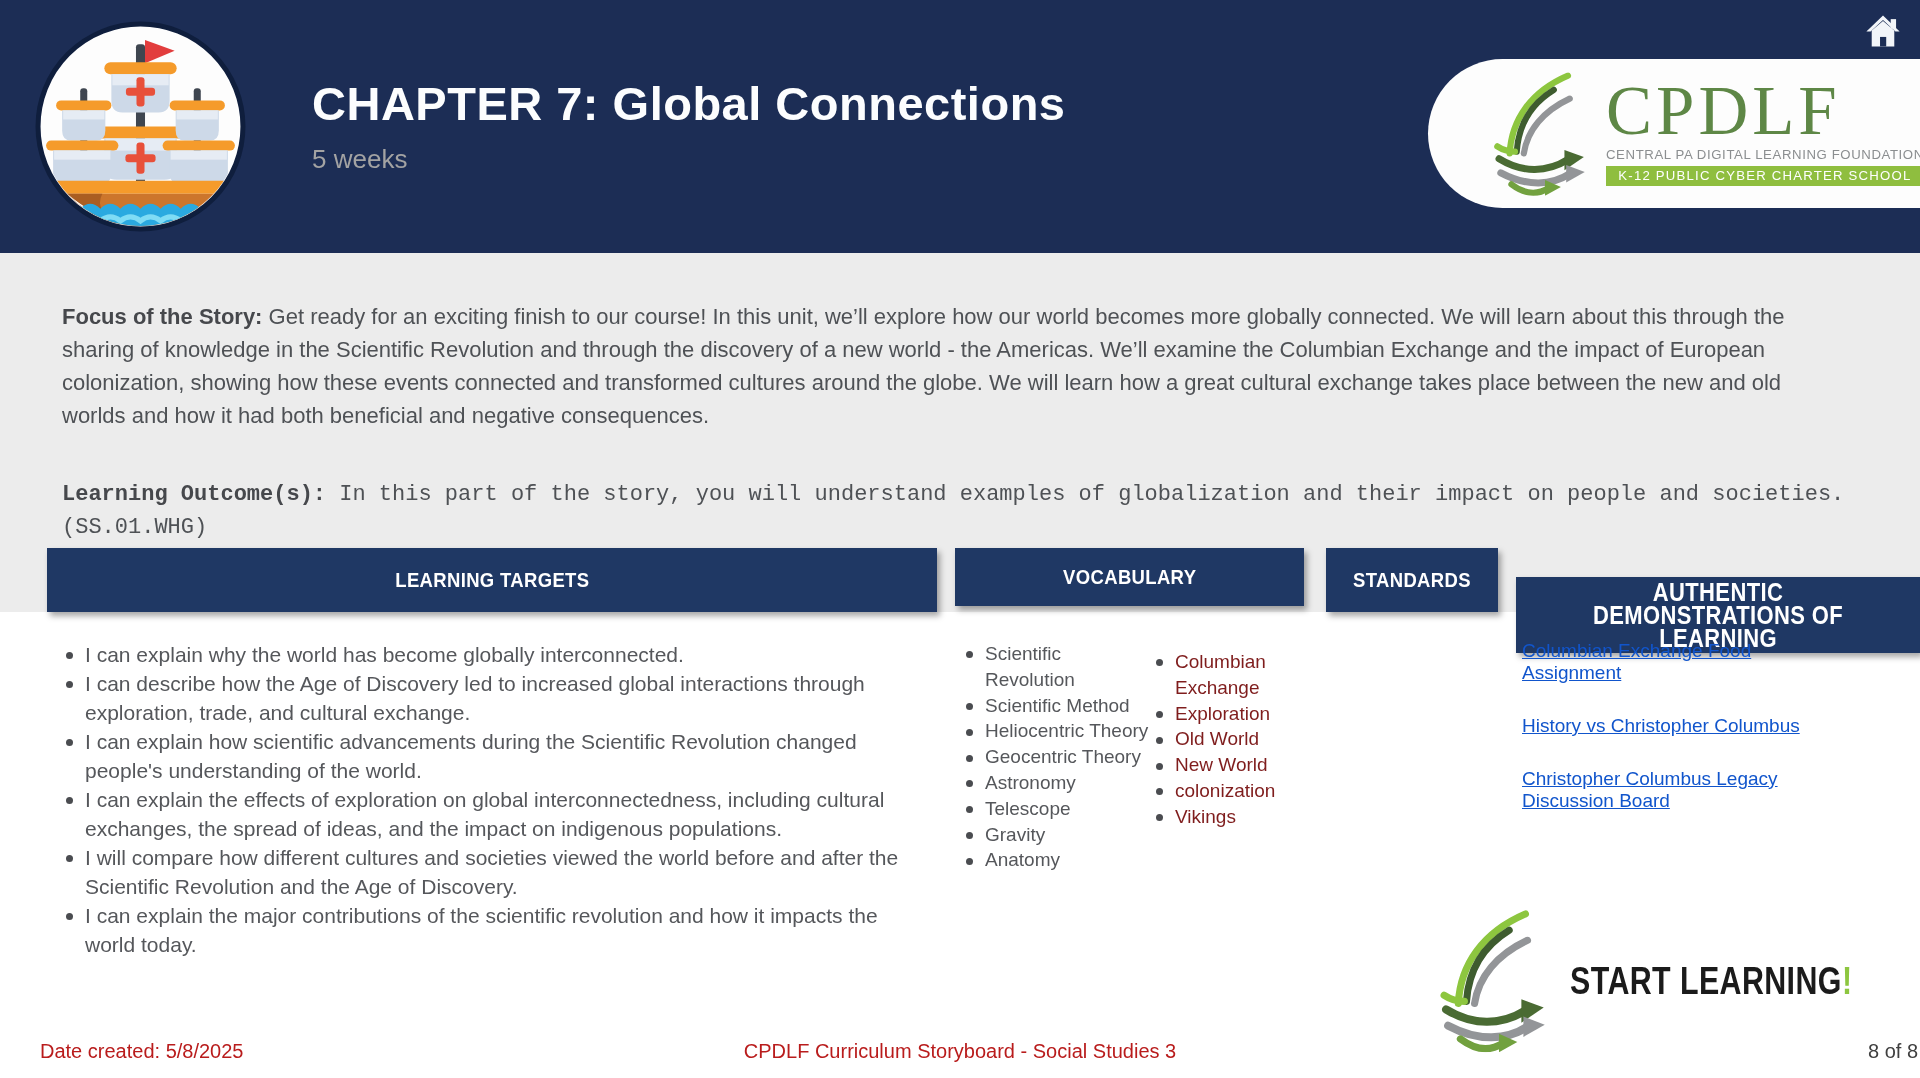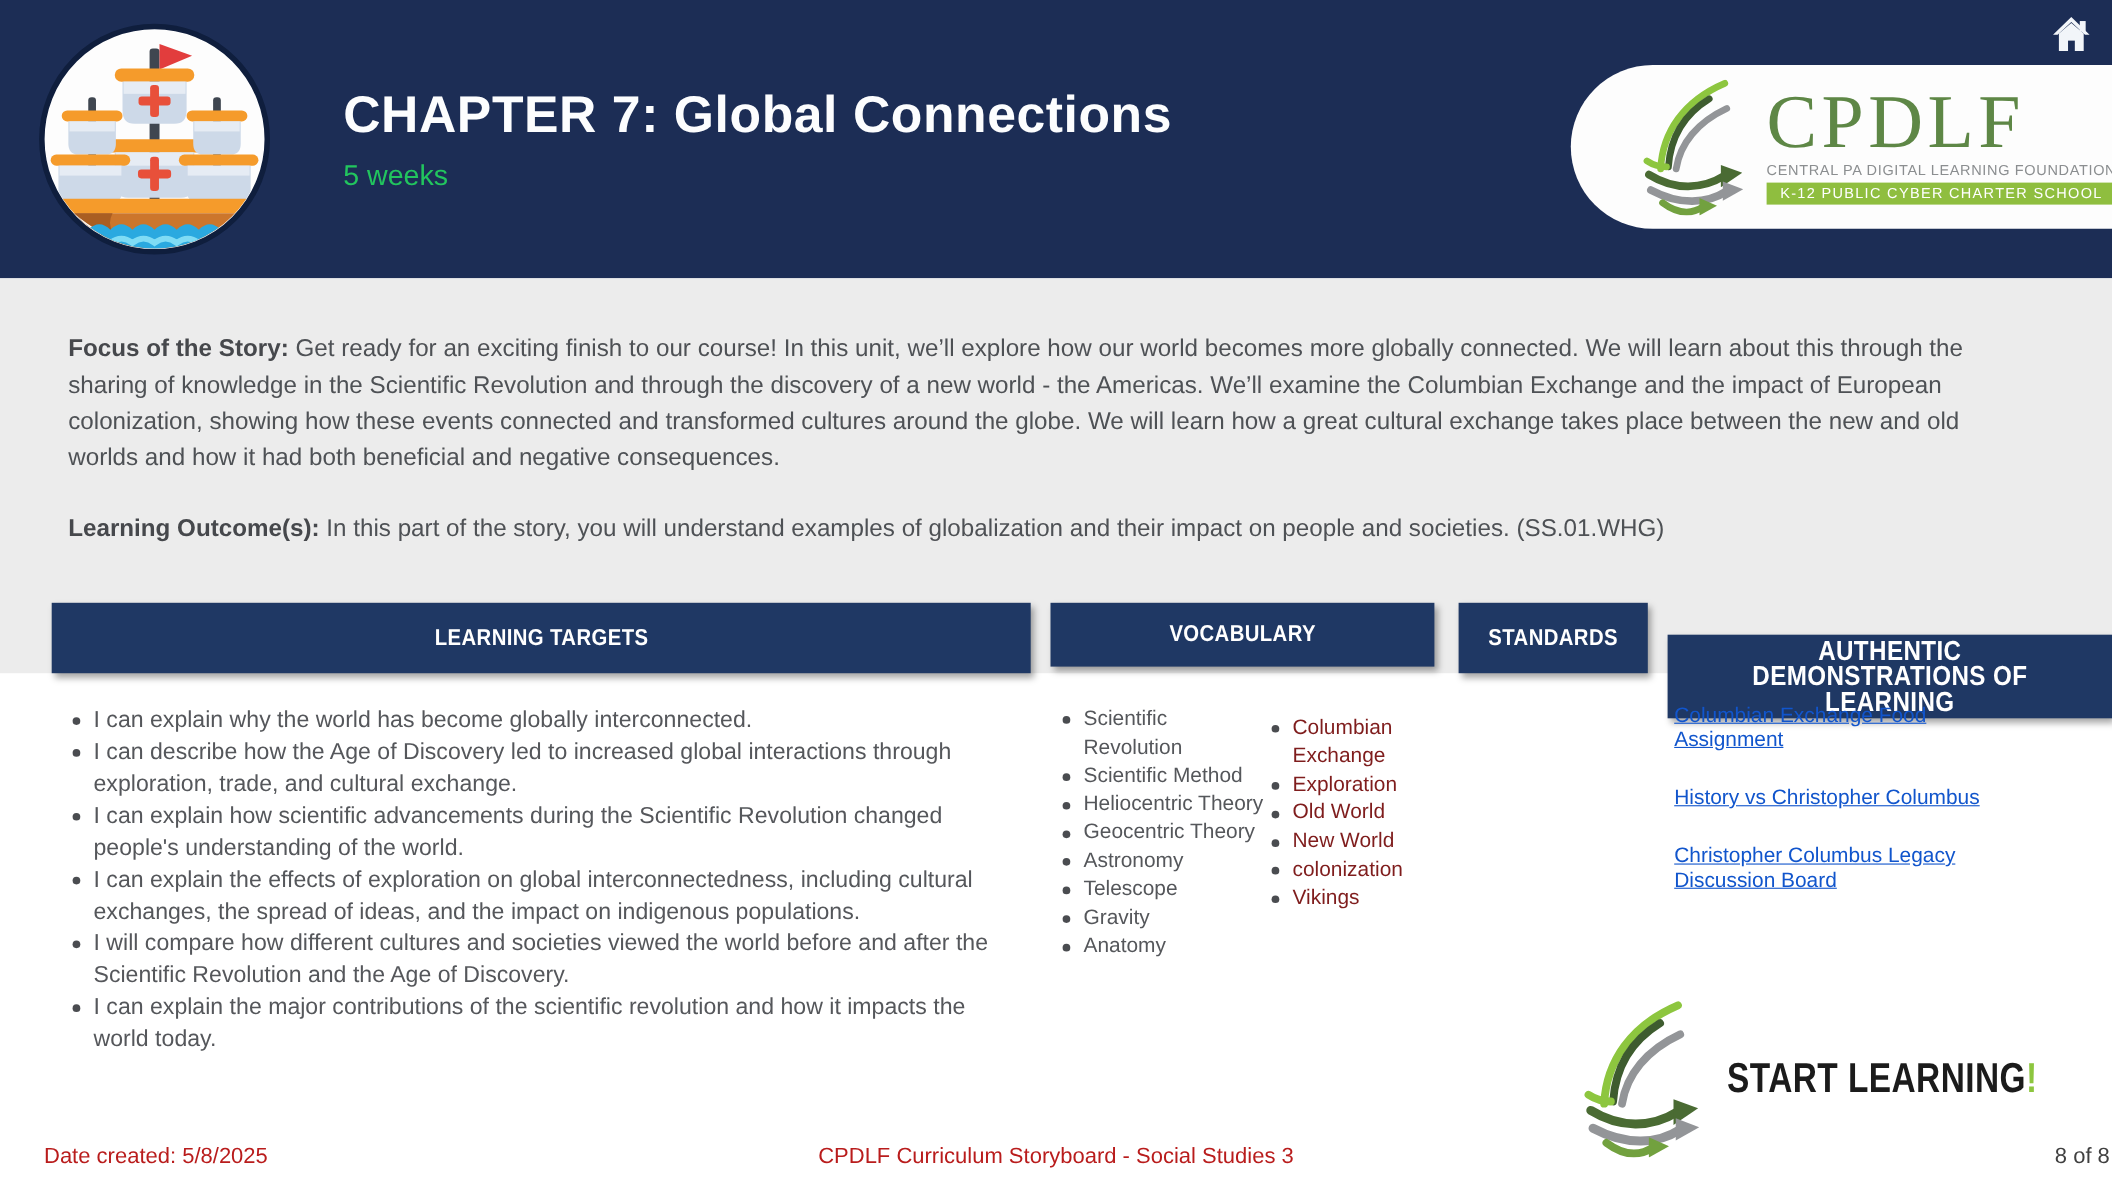--- a/index.html
+++ b/index.html
@@ -7,42 +7,42 @@
   .page {
     position:relative; width:1920px; height:1078px; overflow:hidden;
     background:#ffffff; font-family:"Liberation Sans", sans-serif;
   }
 
   
   .topbar { position:absolute; left:0; top:0; width:1920px; height:253px; background:#1c2d55; }
   .badge  { position:absolute; left:30px; top:16px; width:221px; height:221px; }
   .title-block { position:absolute; left:285px; top:76px; color:#fff;margin-left:27px; }
   .title-block h1 { font-size:47px; font-weight:700; letter-spacing:0.5px; color:#fcfdfe; }
-  .weeks { margin-top:13px; font-size:26px; font-weight:400; color:#22c55e; }
+  .weeks { margin-top:13px; font-size:26px; font-weight:400; color:#a3a3a3; }
 
   .logo-pill {
     position:absolute; left:1428px; top:59px; width:505px; height:149px;
     background:#fdfdfd; border-radius:80px 0 0 80px;
     display:flex; align-items:center; padding-left:64px;
   }
   .pill-swoosh { width:106px; height:126px; flex:0 0 auto; margin-right:8px; }
   .logo-text { display:flex; flex-direction:column; }
   .logo-acronym { font-family:"Liberation Serif", serif; font-size:69px; line-height:0.88; color:#5e8746; letter-spacing:4px; }
   .logo-line1 { margin-top:5px; font-size:13.2px; color:#8b8e90; letter-spacing:0.6px; white-space:nowrap; }
   .logo-line2 { margin-top:4px; background:#8fbe3f; color:#ffffff; font-size:13.2px; letter-spacing:1.2px; text-align:center; padding:2px 8px 3px; white-space:nowrap; }
 
   .home { position:absolute; left:1864px; top:12px; width:38px; height:38px; cursor:pointer; }
 
   
   .intro {
     position:absolute; left:0; top:253px; width:1920px; height:359px;
     background:#ececec; padding:47px 70px 0 62px;
     color:#4e5155; font-size:22px; line-height:33px;
   }
-  .intro p + p { margin-top:31px; }
+  .intro p + p { margin-top:46px;font-family:Liberation Mono, monospace; }
   .intro strong { color:#46484c; }
 
   
   .colbar {
     position:absolute; background:#1f3864; color:#fff;
     display:flex; align-items:center; justify-content:center;
     box-shadow:3px 4px 6px rgba(0,0,0,0.35);
     text-align:center;
   }
   .colbar .t { font-weight:700; letter-spacing:0.4px; transform:scaleX(0.88); transform-origin:center; }

